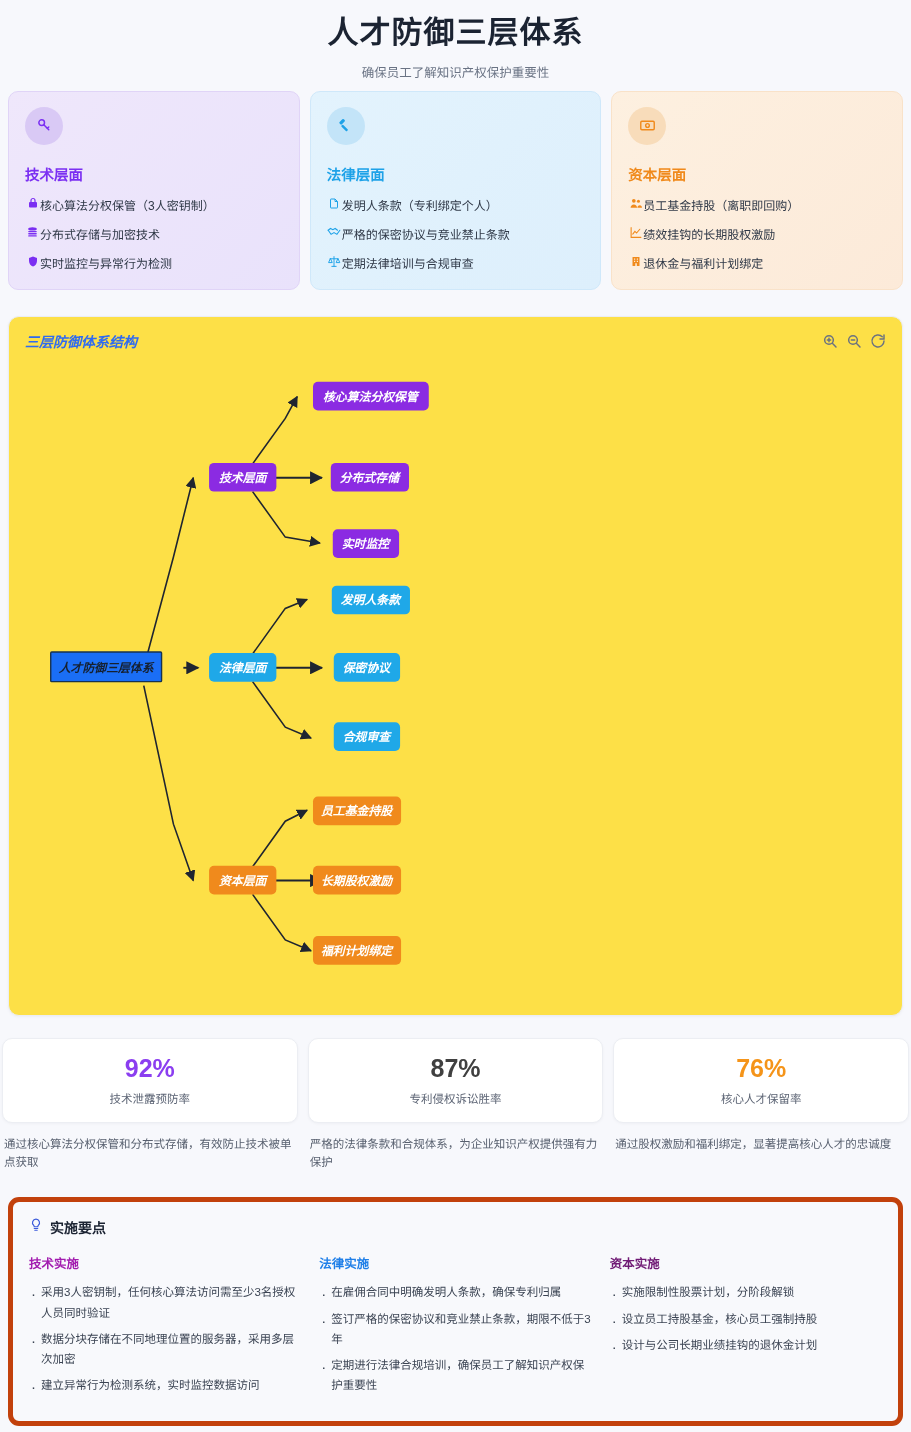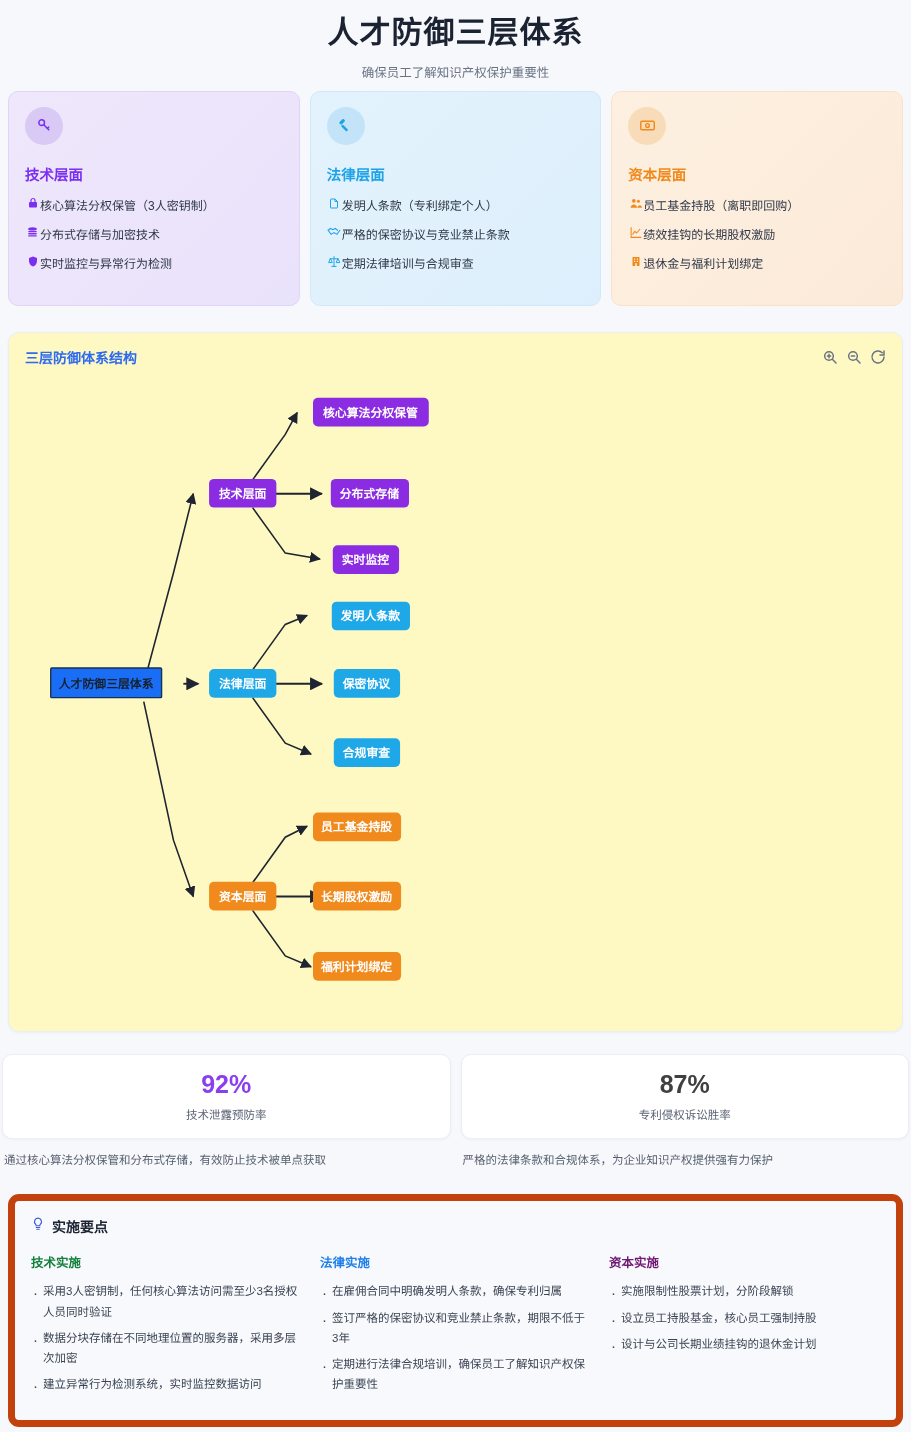--- a/index.html
+++ b/index.html
@@ -44,28 +44,29 @@
   .tech  .card-title { color: #7b2ff2; }
   .legal .card-title { color: #1ea2e8; }
   .capital .card-title { color: #f08a1c; }
 
   .card-list { list-style: none; }
   .card-list li {
     display: flex; align-items: flex-start; gap: 0;
     font-size: 12px; color: #2f3847; line-height: 1.5;
     margin-bottom: 11px;
   }
-  .card-list li:last-child { margin-bottom: 16px; }
+  .card-list li:last-child { margin-bottom: 0; }
   .li-icon { width: 15px; flex: 0 0 15px; display: flex; align-items: center; justify-content: center; }
 
   
   .diagram-panel {
-    margin: 26px 8px 0; background: #fef9c3; border: 1px solid #eceef3;
+    margin: 26px 8px 0; background: #fde047; border: 1px solid #eceef3;
     border-radius: 11px; padding: 14px 16px 16px;
     box-shadow: 0 1px 3px rgba(20,30,60,.045);
+    font-style: italic;
   }
   .diagram-head { display: flex; align-items: center; justify-content: space-between; }
   .diagram-title { font-size: 14px; font-weight: 700; color: #2f6bf0; }
   .diagram-tools { display: flex; gap: 8px; align-items: center; }
   .tool-btn { width: 16px; height: 16px; cursor: pointer; display: block; }
 
   .diagram-canvas { position: relative; height: 640px; margin-top: 8px; }
   .diagram-canvas svg { display: block; width: 100%; height: 100%; }
 
   .node-text { font-family: "Liberation Sans","DejaVu Sans",sans-serif; font-size: 12px; font-weight: 700; }
@@ -80,29 +81,29 @@
   }
   .stat-value { font-size: 25px; font-weight: 700; line-height: 1.15; }
   .stat-value.purple { color: #8b3ef0; }
   .stat-value.blue   { color: #404040; }
   .stat-value.orange { color: #f59419; }
   .stat-label { font-size: 11.5px; color: #5c6474; margin-top: 7px; }
   .stat-desc { font-size: 11.5px; color: #58606f; line-height: 1.65; text-align: left; margin-top: 12px; padding: 0 2px; }
 
   
   .impl-panel {
-    margin: 25px 8px 0; background: #f8f9fc; border: 7px solid #c2410c;
+    margin: 25px 8px 0; background: #f8f9fc; border: 5px solid #c2410c;
     border-radius: 11px; padding: 15px 16px 20px;
   }
   .impl-head { display: flex; align-items: center; gap: 7px; margin-bottom: 16px; }
   .impl-head-title { font-size: 14px; font-weight: 700; color: #1b2332; }
   .impl-cols { display: flex; gap: 18px; }
   .impl-col { flex: 1; }
   .impl-col-title { font-size: 12.5px; font-weight: 700; margin-bottom: 10px; }
-  .impl-col.tech .impl-col-title { color: #15803d; }
+  .impl-col.tech .impl-col-title { color: #a21caf; }
   .impl-col.legal .impl-col-title { color: #1f7fe8; }
   .impl-col.capital .impl-col-title { color: #701a75; }
   .impl-list { list-style: none; }
   .impl-list li {
     font-size: 11.5px; color: #3b4453; line-height: 1.75;
     margin-bottom: 6px; padding-left: 12px; position: relative;
   }
   .impl-list li::before {
     content: "·"; position: absolute; left: 2px; top: -1px;
     font-size: 15px; color: #3b4453;
@@ -359,20 +360,27 @@
     </div>
     <div class="stat-desc">通过核心算法分权保管和分布式存储，有效防止技术被单点获取</div>
   </div>
   <div class="stat-col">
     <div class="stat-card">
       <div class="stat-value blue">87%</div>
       <div class="stat-label">专利侵权诉讼胜率</div>
     </div>
     <div class="stat-desc">严格的法律条款和合规体系，为企业知识产权提供强有力保护</div>
   </div>
+  <div class="stat-col">
+    <div class="stat-card">
+      <div class="stat-value orange">76%</div>
+      <div class="stat-label">核心人才保留率</div>
+    </div>
+    <div class="stat-desc">通过股权激励和福利绑定，显著提高核心人才的忠诚度</div>
+  </div>
 </div>
 
 <div class="impl-panel">
   <div class="impl-head">
     <span>
       <svg width="14" height="16" viewBox="0 0 24 24" fill="none" stroke="#3b5bdb" stroke-width="2" stroke-linecap="round">
           <path d="M9 18h6"></path>
           <path d="M10 21h4"></path>
           <path d="M12 2a6 6 0 0 0-4 10.5c.8.9 1 1.6 1 2.5h6c0-.9.2-1.6 1-2.5A6 6 0 0 0 12 2z"></path>
         </svg>

